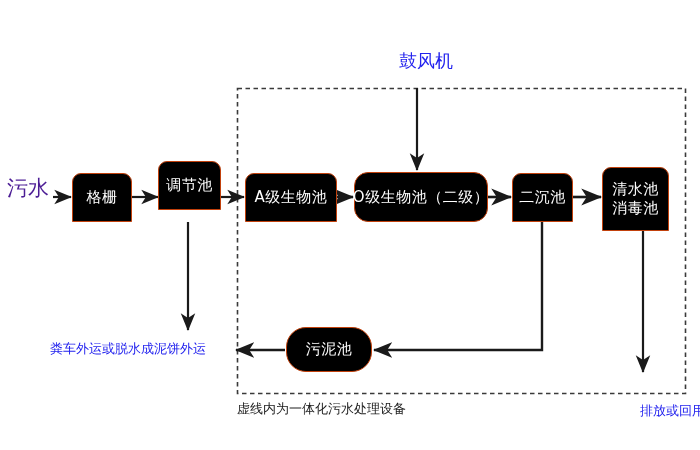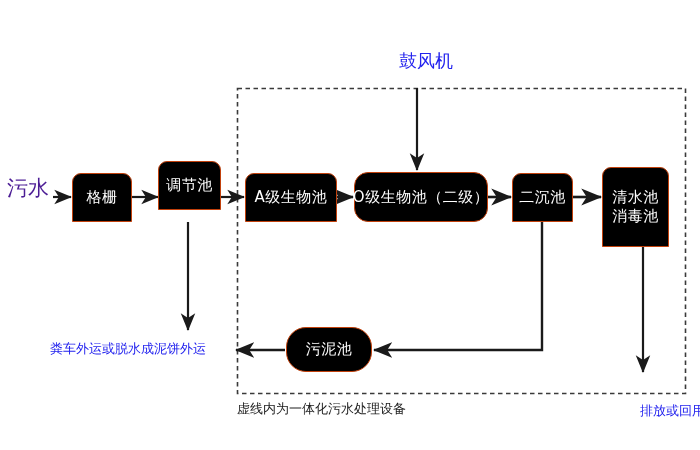--- a/index.html
+++ b/index.html
@@ -105,21 +105,21 @@
   </div>
 
   <div class="node" style="left:354px; top:172px; width:134px; height:50px;border-radius:14px;">
     <span class="ln">O级生物池（二级）</span>
   </div>
 
   <div class="node" style="left:512px; top:173px; width:61px; height:49px;">
     <span class="ln">二沉池</span>
   </div>
 
-  <div class="node" style="left:602px; top:167px; width:67px; height:80px;">
+  <div class="node" style="left:602px; top:167px; width:67px; height:64px;">
     <span class="ln">清水池</span>
     <span class="ln">消毒池</span>
   </div>
 
   <div class="node" style="left:286px; top:327px; width:86px; height:45px;border-radius:20px;">
     <span class="ln">污泥池</span>
   </div>
 
   <div class="label black" style="left:7px; top:178px; font-size:21px;">污水</div>
 

